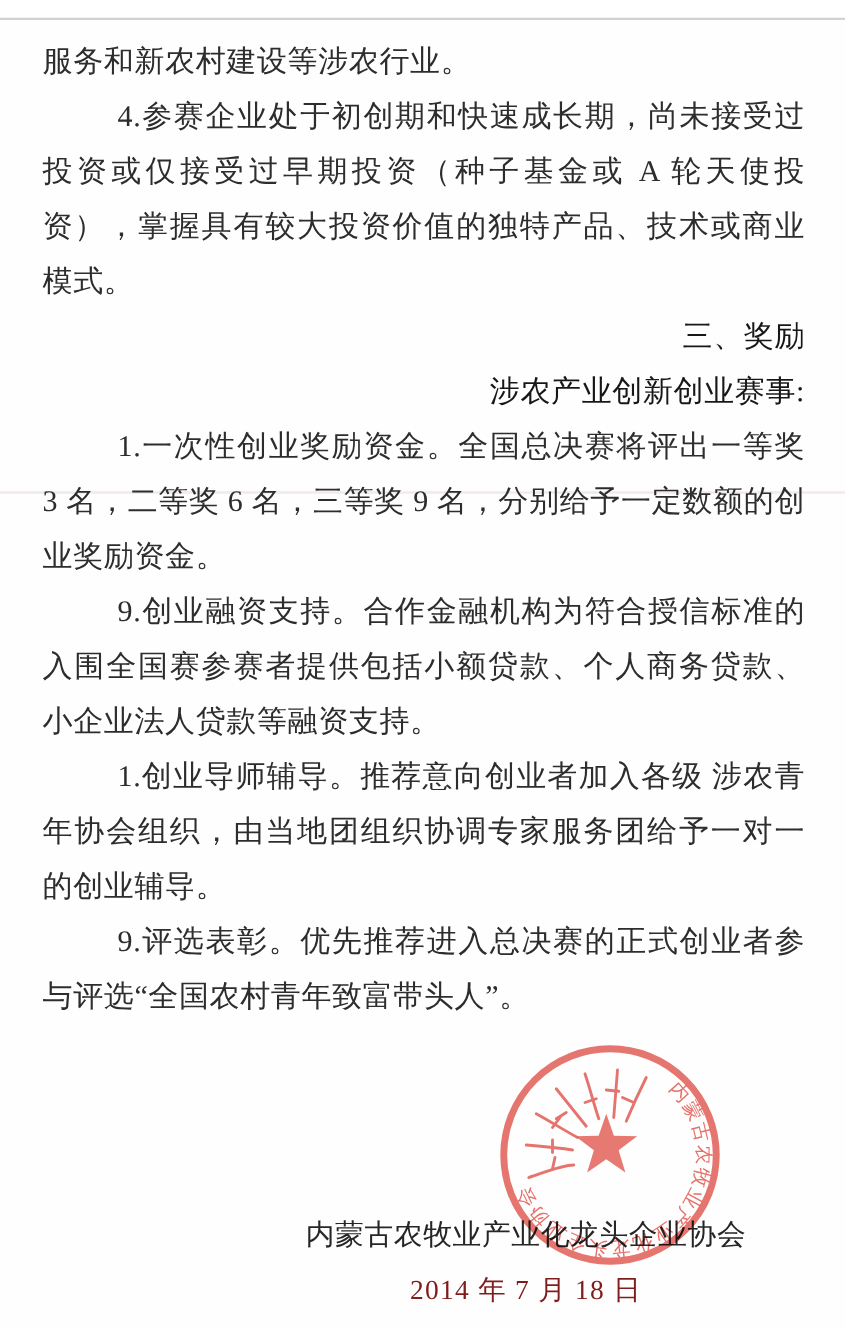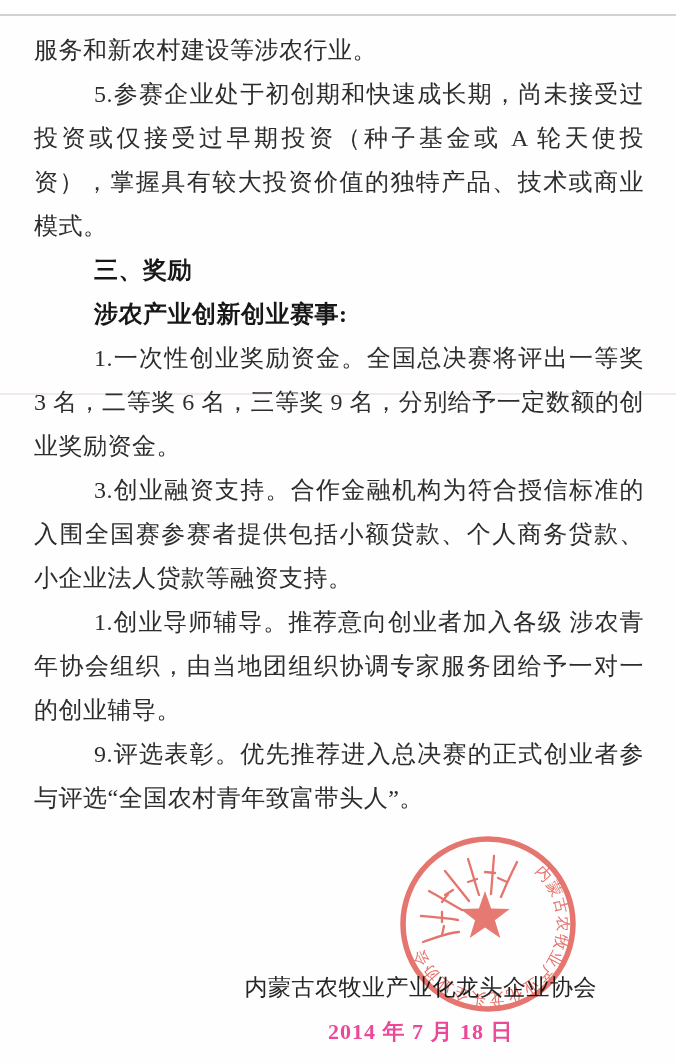--- a/index.html
+++ b/index.html
@@ -28,38 +28,37 @@
   .para {
     margin: 0;
     font-size: 24px;
     line-height: 44px;
     text-align: justify;
     text-justify: inter-ideograph;
     text-indent: 2.5em;
     letter-spacing: 0.5px;
   }
   .para.cont { text-indent: 0; }
-  .para.head { font-weight: bold; color: #171717; text-align: left; }
+  .para.head { font-weight: normal; color: #171717; text-align: right; }
   .sig-block {
     width: max-content;
     margin: 146px 47px 0 auto;
     text-align: center;
   }
   .sig-org {
     font-size: 23px;
     line-height: 44px;
     letter-spacing: 0.5px;
     color: #262626;
   }
   .sig-date {
     font-size: 22px;
     line-height: 44px;
     letter-spacing: 1px;
-    color: #ec4899;
-    font-weight: bold;
+    color: #7f1d1d;
   }
   .page-num {
     margin-top: 8px;
     font-size: 16px;
     line-height: 26px;
     text-align: center;
     letter-spacing: 2px;
     color: #3c3c3c;
     transform: translateX(-7px);
   }
@@ -77,25 +76,25 @@
 </head>
 <body>
 
 <div class="page">
 
   <div class="scan-edge-top"></div>
   <div class="scan-band"></div>
 
   <div class="content">
     <p class="para cont">服务和新农村建设等涉农行业。</p>
-    <p class="para">5.参赛企业处于初创期和快速成长期，尚未接受过投资或仅接受过早期投资（种子基金或 A 轮天使投资），掌握具有较大投资价值的独特产品、技术或商业模式。</p>
+    <p class="para">4.参赛企业处于初创期和快速成长期，尚未接受过投资或仅接受过早期投资（种子基金或 A 轮天使投资），掌握具有较大投资价值的独特产品、技术或商业模式。</p>
     <p class="para head">三、奖励</p>
     <p class="para head">涉农产业创新创业赛事:</p>
     <p class="para">1.一次性创业奖励资金。全国总决赛将评出一等奖 3 名，二等奖 6 名，三等奖 9 名，分别给予一定数额的创业奖励资金。</p>
-    <p class="para">3.创业融资支持。合作金融机构为符合授信标准的入围全国赛参赛者提供包括小额贷款、个人商务贷款、小企业法人贷款等融资支持。</p>
+    <p class="para">9.创业融资支持。合作金融机构为符合授信标准的入围全国赛参赛者提供包括小额贷款、个人商务贷款、小企业法人贷款等融资支持。</p>
     <p class="para">1.创业导师辅导。推荐意向创业者加入各级 涉农青年协会组织，由当地团组织协调专家服务团给予一对一的创业辅导。</p>
     <p class="para">9.评选表彰。优先推荐进入总决赛的正式创业者参与评选“全国农村青年致富带头人”。</p>
 
     <div class="sig-block">
       <div class="sig-org">内蒙古农牧业产业化龙头企业协会</div>
       <div class="sig-date">2014 年 7 月 18 日</div>
     </div>
 
     <div class="page-num">- 4 -</div>
   </div>

